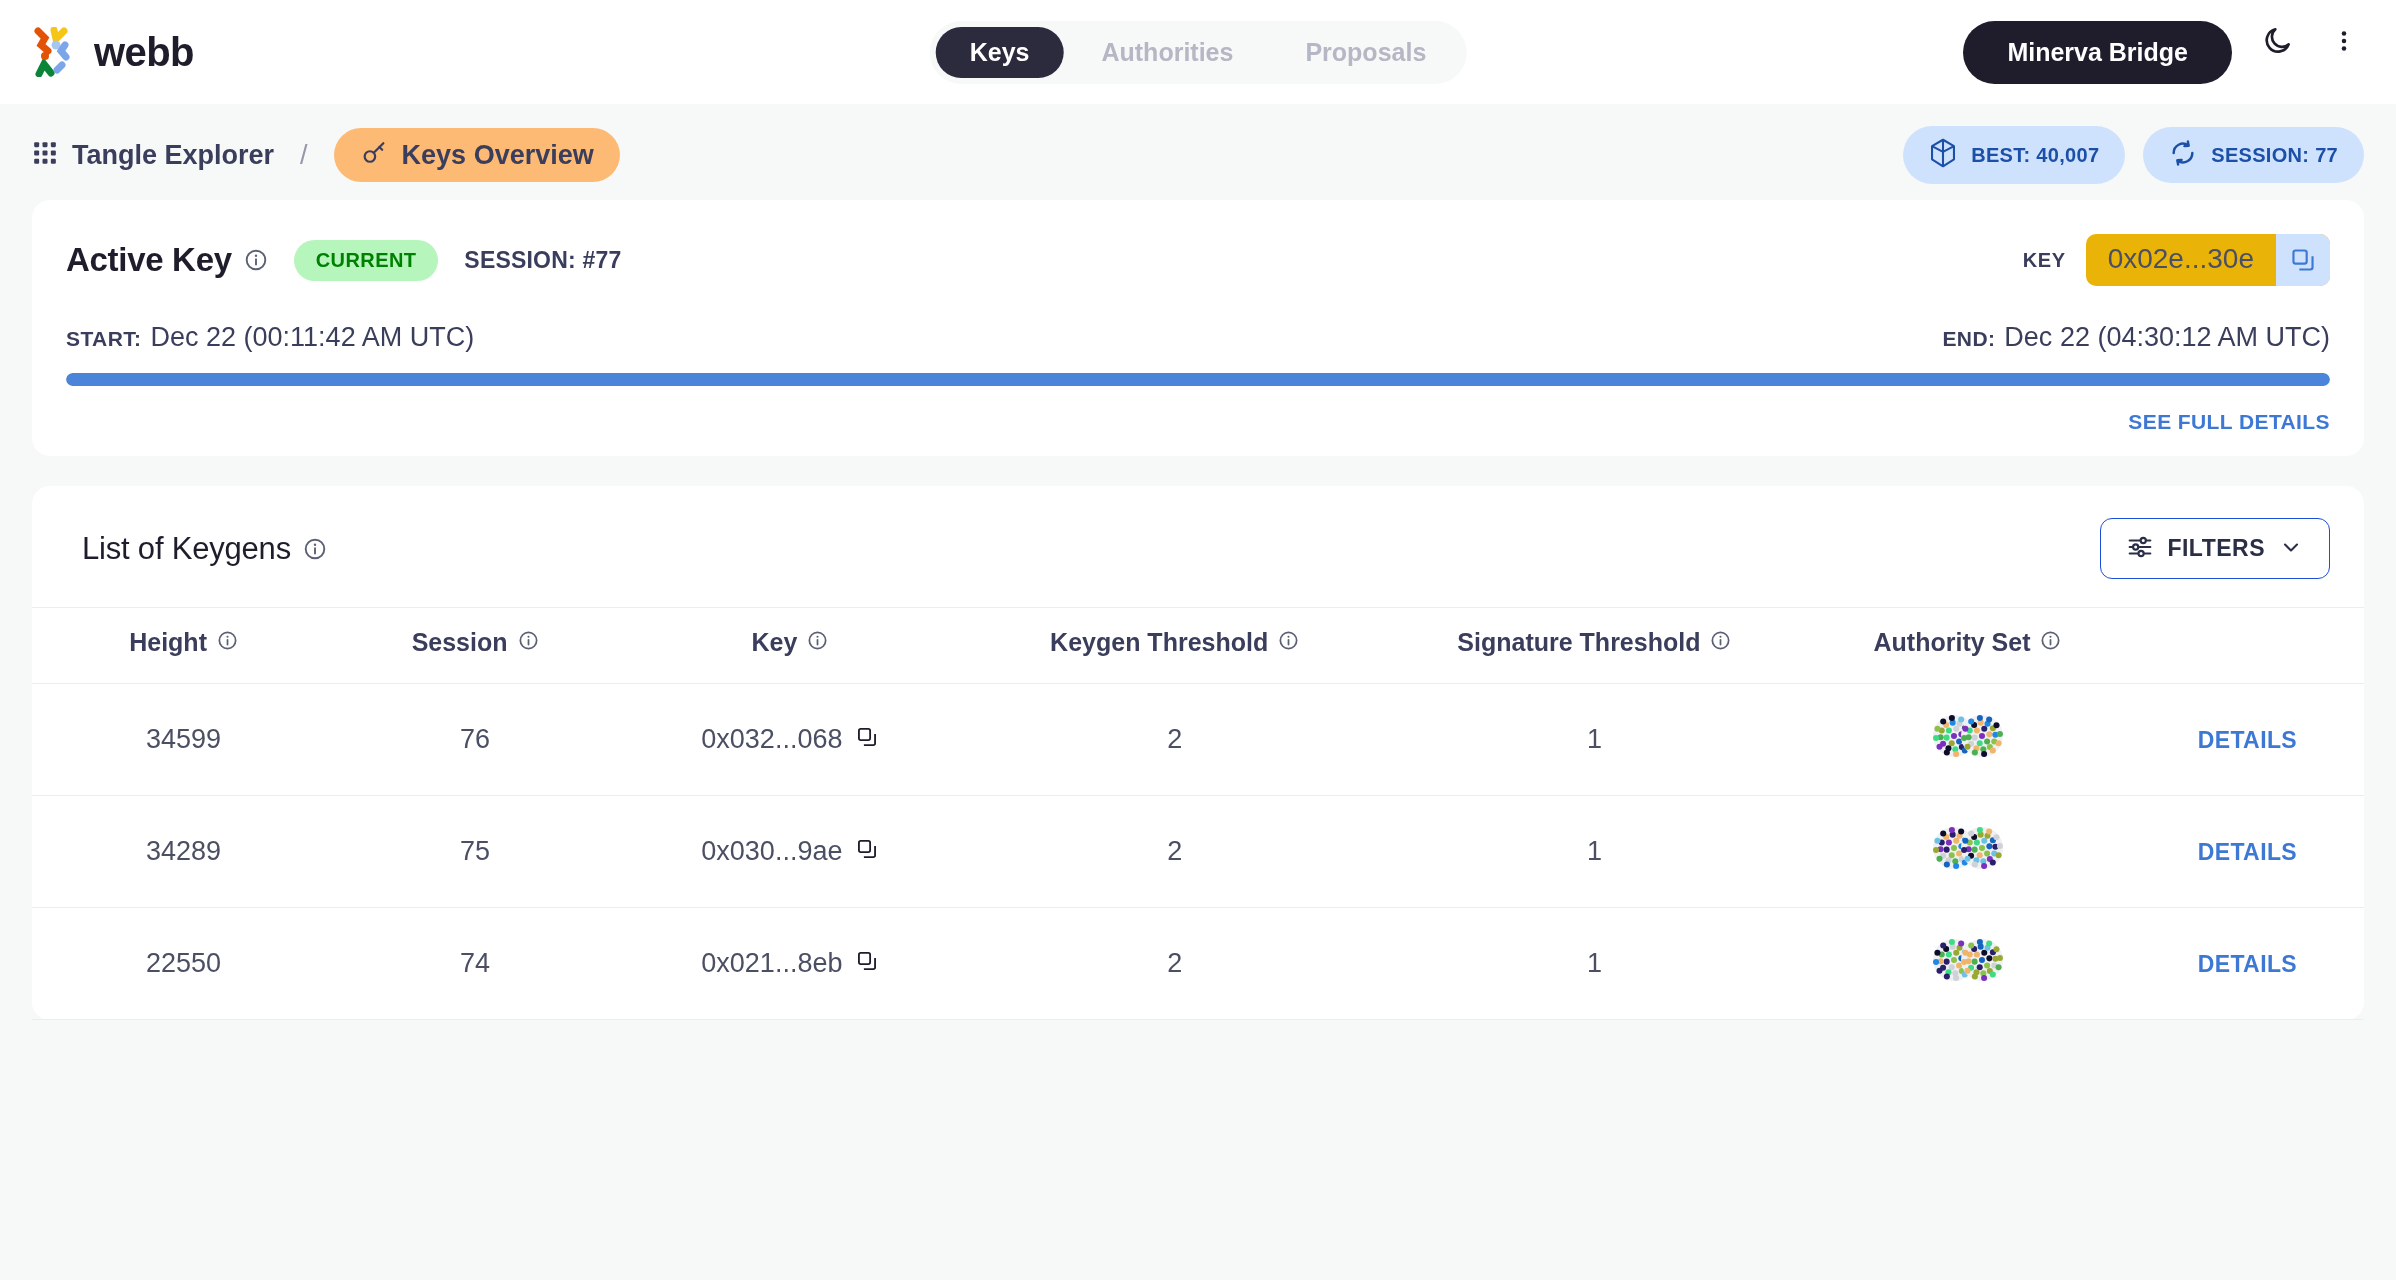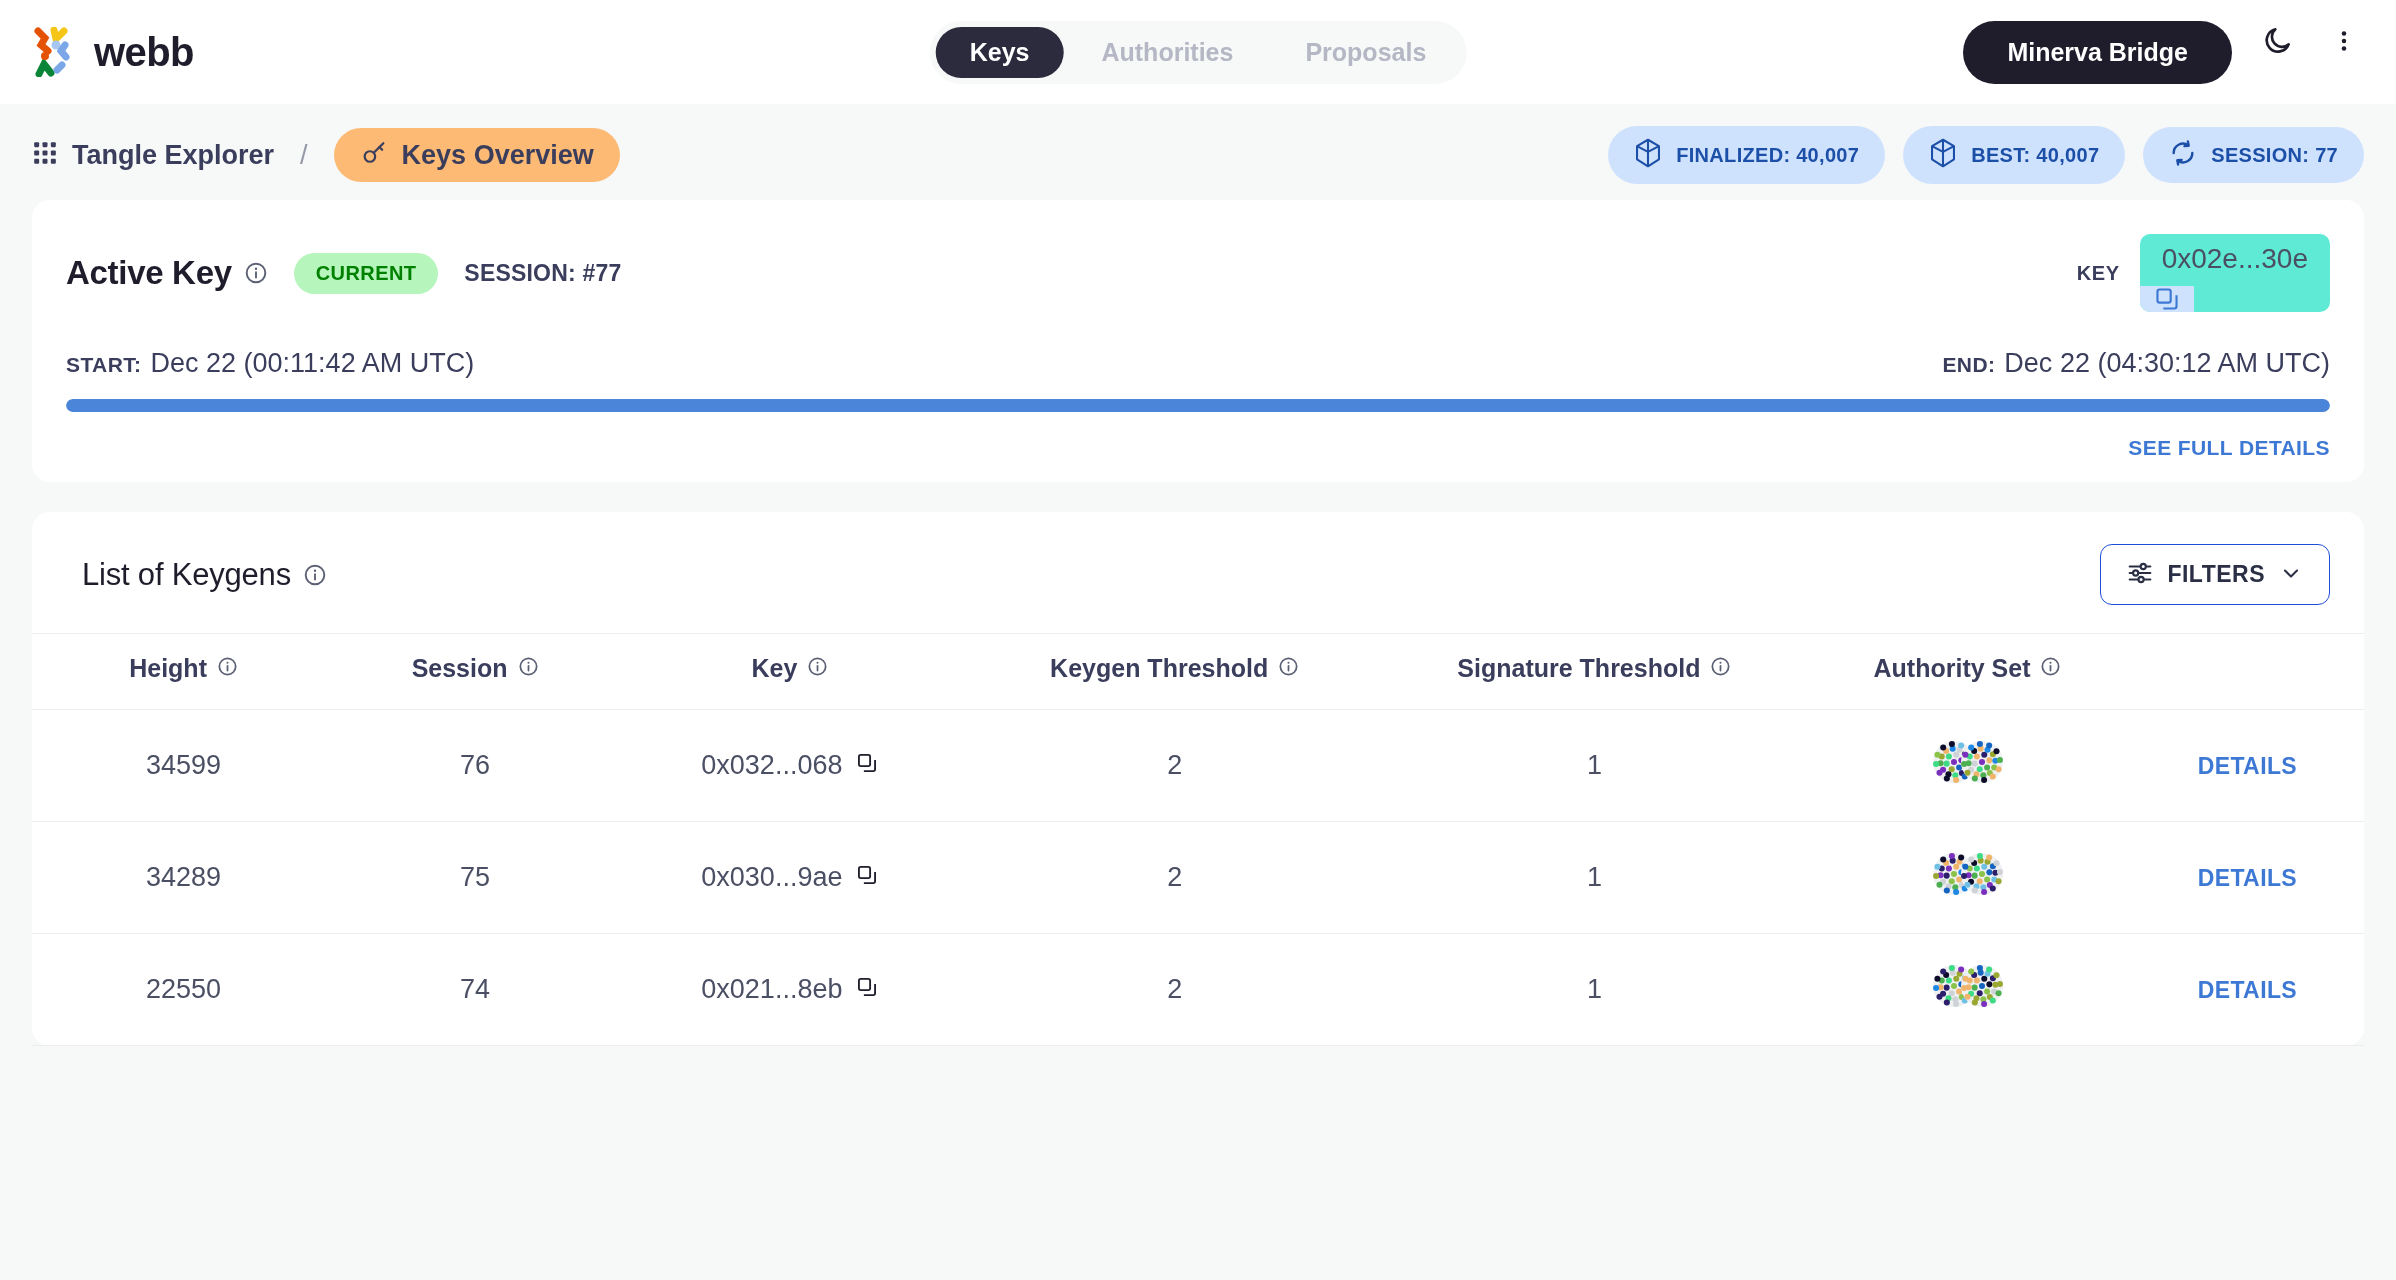--- a/index.html
+++ b/index.html
@@ -160,22 +160,21 @@
     letter-spacing: 0.2px;
   }
 
   .key-wrap { margin-left: auto; display: flex; align-items: center; gap: 20px; }
   .key-label {
     font-size: 20px; font-weight: 700; color: #3a3e5c; letter-spacing: 0.6px;
   }
   .key-pill {
     display: flex; align-items: stretch;
     border-radius: 10px; overflow: hidden;
-    background: #5eead4;
-    flex-direction: column;
+    background: #eab308;
   }
   .key-value {
     font-size: 28px; color: #4b4f63;
     padding: 9px 22px 11px 22px;
     display: flex; align-items: center;
   }
   .key-copy {
     background: #cfe2fd;
     width: 54px;
     display: flex; align-items: center; justify-content: center;
@@ -333,29 +332,20 @@
           <circle cx="8.5" cy="15" r="4.5"></circle>
           <path d="M11.8 11.8 L20 3.6"></path>
             <path d="M16.6 6.8 L19 9.2"></path>
         </svg>
       </span>
       <span class="crumb-text">Keys Overview</span>
     </span>
   </div>
 
   <div class="stat-chips">
-    <div class="stat-chip">
-      <span>
-        <svg width="28" height="30" viewBox="0 0 24 26" fill="none" stroke="#1c4fa8" stroke-width="1.8" stroke-linejoin="round">
-          <path d="M12 1.5 L21.5 7 V18.5 L12 24.5 L2.5 18.5 V7 Z"></path>
-          <path d="M12 1.5 V12 M12 12 L21.5 7 M12 12 L2.5 7 M12 12 V24.5"></path>
-        </svg>
-      </span>
-      <span class="stat-chip-label">FINALIZED: 40,007</span>
-    </div>
     <div class="stat-chip">
       <span>
         <svg width="28" height="30" viewBox="0 0 24 26" fill="none" stroke="#1c4fa8" stroke-width="1.8" stroke-linejoin="round">
           <path d="M12 1.5 L21.5 7 V18.5 L12 24.5 L2.5 18.5 V7 Z"></path>
           <path d="M12 1.5 V12 M12 12 L21.5 7 M12 12 L2.5 7 M12 12 V24.5"></path>
         </svg>
       </span>
       <span class="stat-chip-label">BEST: 40,007</span>
     </div>
     <div class="stat-chip">

